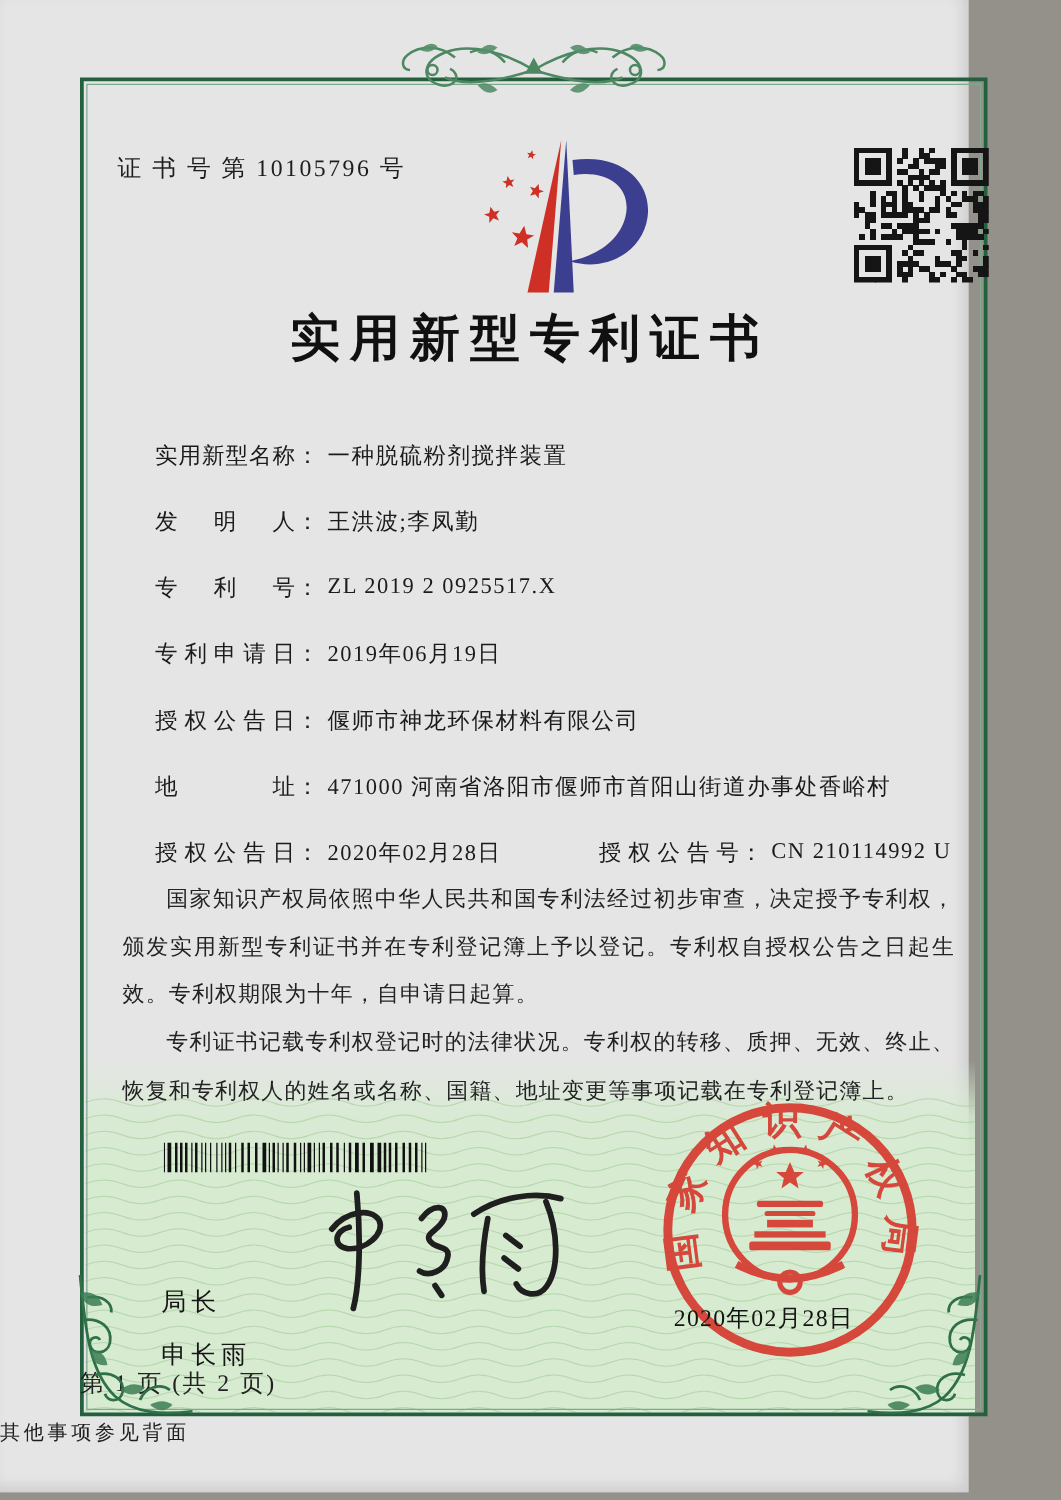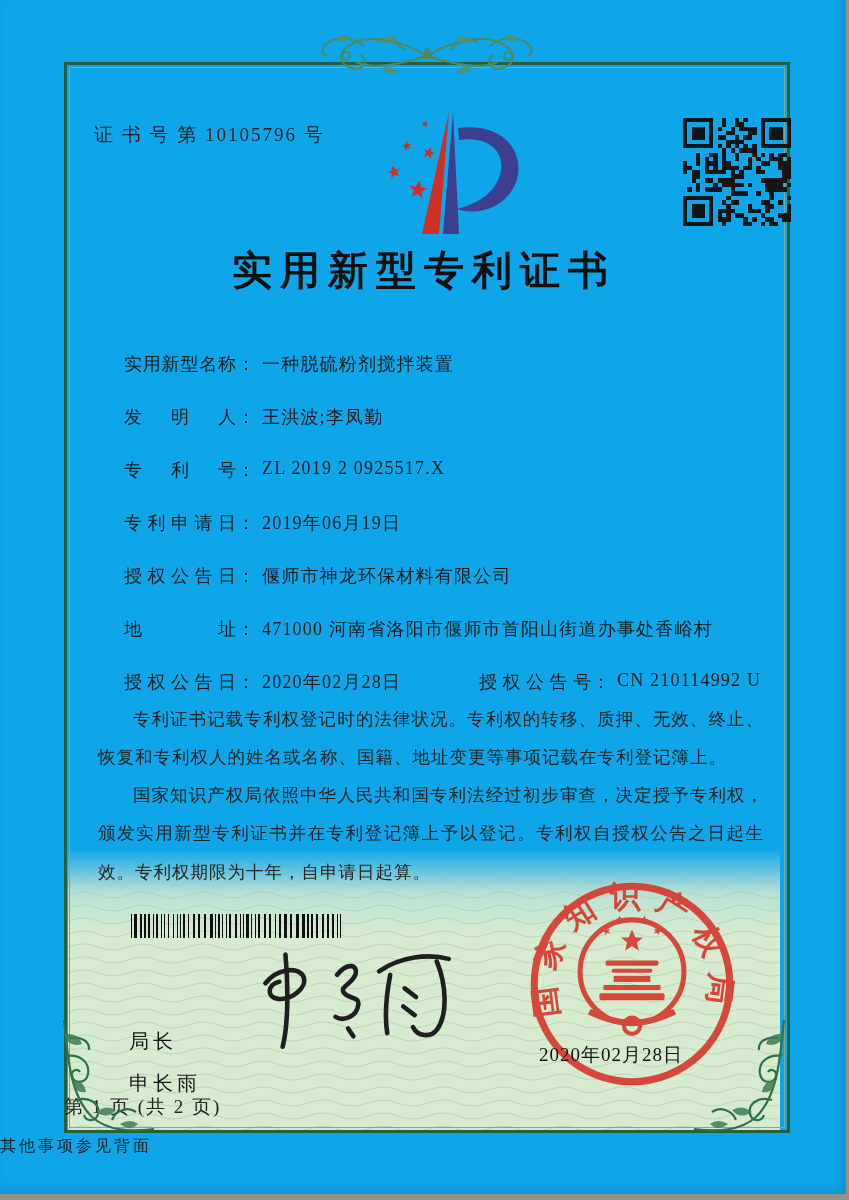--- a/index.html
+++ b/index.html
@@ -2,22 +2,22 @@
 <html><head>
 <meta charset="utf-8">
 <style>
   html,body{margin:0;padding:0;}
   body{
     width:849px;height:1200px;overflow:hidden;position:relative;
     background:#93918a;
     font-family:"Liberation Serif","DejaVu Serif",serif;
   }
   .paper{
-    position:absolute;left:0;top:0;width:846px;height:1194px;
-    background:#0ea5e9;
+    position:absolute;left:0;top:0;width:775px;height:1194px;
+    background:#e5e5e5;
     box-shadow:inset -5px -5px 10px rgba(0,0,0,.10);
   }
   
   .frame{
     position:absolute;left:64px;top:62px;width:720px;height:1065px;
     border:3px solid #24603d;z-index:1;pointer-events:none;
   }
   .frame-inner{
     position:absolute;left:2px;top:2px;right:2px;bottom:2px;
     border:1px solid #7fa88e;
@@ -543,22 +543,22 @@
       </div>
       <div class="fpair">
         <span class="flabel">授权公告号</span>
           <span class="fcolon">：</span>
           <span class="fvalue">CN 210114992 U</span>
       </div>
     </div>
   </div>
 
   <div class="body-text">
+    <p>国家知识产权局依照中华人民共和国专利法经过初步审查，决定授予专利权，颁发实用新型专利证书并在专利登记簿上予以登记。专利权自授权公告之日起生效。专利权期限为十年，自申请日起算。</p>
     <p>专利证书记载专利权登记时的法律状况。专利权的转移、质押、无效、终止、恢复和专利权人的姓名或名称、国籍、地址变更等事项记载在专利登记簿上。</p>
-    <p>国家知识产权局依照中华人民共和国专利法经过初步审查，决定授予专利权，颁发实用新型专利证书并在专利登记簿上予以登记。专利权自授权公告之日起生效。专利权期限为十年，自申请日起算。</p>
   </div>
 
   <div class="barcode-box" id="barcode-box"><svg viewBox="0 0 214 24" width="214" height="24">
         <g fill="#111">
           <rect x="0.0" y="0" width="1" height="24"></rect>
           <rect x="3.0" y="0" width="3" height="24"></rect>
           <rect x="9.0" y="0" width="2" height="24"></rect>
           <rect x="13.0" y="0" width="2" height="24"></rect>
           <rect x="17.0" y="0" width="2" height="24"></rect>
           <rect x="22.0" y="0" width="1" height="24"></rect>

